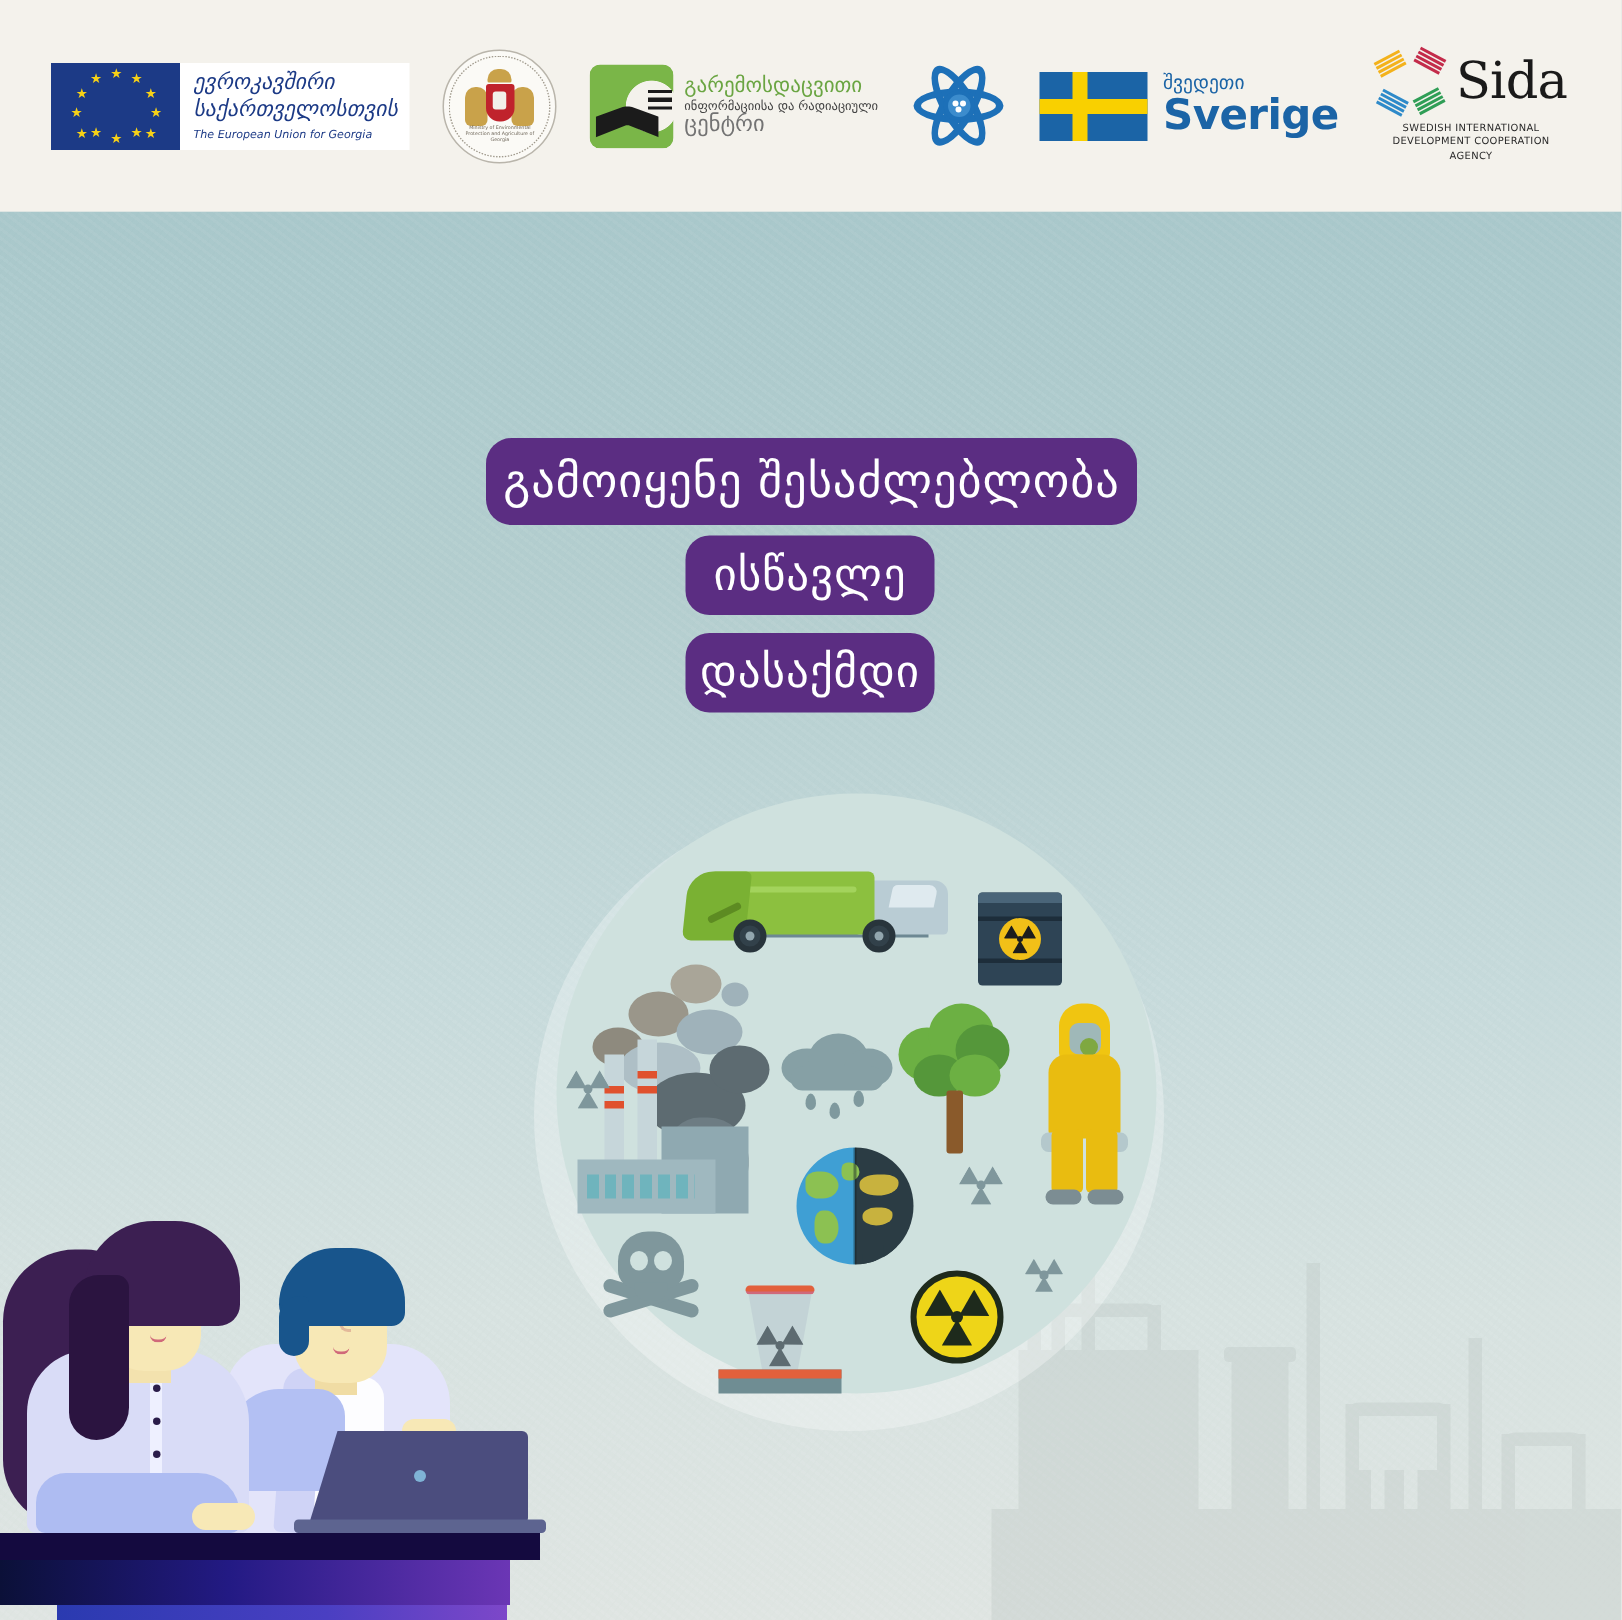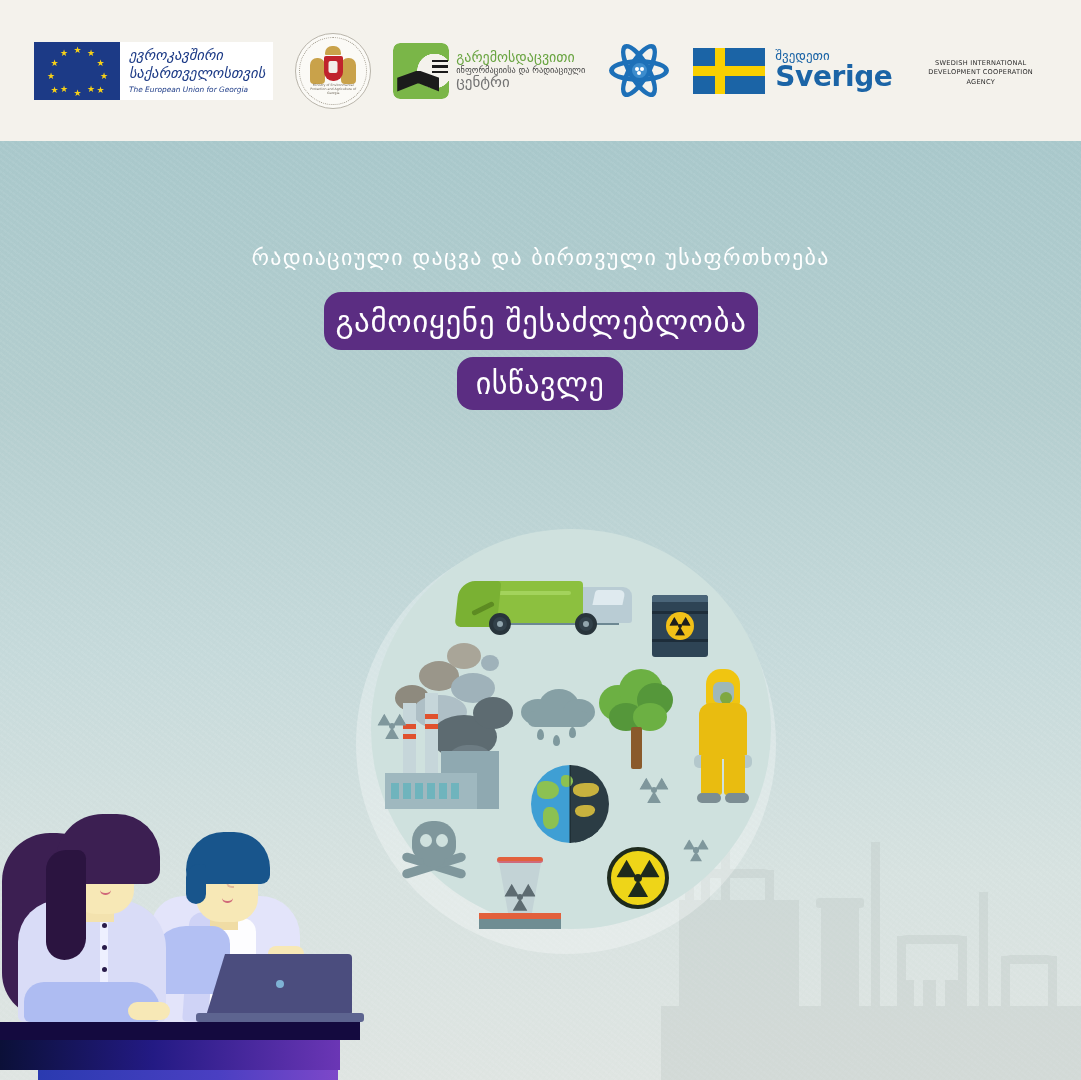--- a/index.html
+++ b/index.html
@@ -401,20 +401,49 @@
         <div class="se-flag"></div>
         <div>
           <div class="se-ka">შვედეთი</div>
           <div class="se-en">Sverige</div>
         </div>
       </div>
     </div>
 
     <div class="logo-slot">
       <div class="sida-wrap">
+        <div class="sida-top">
+          <div class="sida-mark">
+            <div class="sida-blade" style="left:0;top:5px;transform:rotate(-28deg)">
+              <i style="background:#f3b21b"></i>
+                <i style="background:#f3b21b"></i>
+                <i style="background:#f3b21b"></i>
+                <i style="background:#f3b21b"></i>
+            </div>
+            <div class="sida-blade" style="right:0;top:3px;transform:rotate(28deg)">
+              <i style="background:#c32b4a"></i>
+                <i style="background:#c32b4a"></i>
+                <i style="background:#c32b4a"></i>
+                <i style="background:#c32b4a"></i>
+            </div>
+            <div class="sida-blade" style="left:2px;bottom:3px;transform:rotate(28deg)">
+              <i style="background:#2e8ac9"></i>
+                <i style="background:#2e8ac9"></i>
+                <i style="background:#2e8ac9"></i>
+                <i style="background:#2e8ac9"></i>
+            </div>
+            <div class="sida-blade" style="right:1px;bottom:4px;transform:rotate(-28deg)">
+              <i style="background:#2f9e56"></i>
+                <i style="background:#2f9e56"></i>
+                <i style="background:#2f9e56"></i>
+                <i style="background:#2f9e56"></i>
+            </div>
+          </div>
+          <div class="sida-name">Sida</div>
+        </div>
         <div class="sida-sub">SWEDISH INTERNATIONAL DEVELOPMENT COOPERATION AGENCY</div>
       </div>
     </div>
 
   </div>
 
   <div id="body-area">
     <div class="paper-noise"></div>
 
     <div class="refinery">
@@ -436,24 +465,24 @@
       <div style="left:262px;bottom:50px;width:13px;height:50px;"></div>
       <div style="left:284px;bottom:50px;width:13px;height:50px;"></div>
       <div style="left:318px;bottom:40px;width:9px;height:148px;"></div>
       <div style="left:340px;bottom:40px;width:9px;height:84px;"></div>
       <div style="left:340px;bottom:116px;width:56px;height:9px;border-radius:9px 9px 0 0;"></div>
       <div style="left:387px;bottom:40px;width:9px;height:84px;"></div>
     </div>
 
     <div class="halo"></div>
 
-    <div id="subhead">რადიაციული დაცვა და  ბირთვული უსაფრთხოება</div>
 
     <div class="badge" id="badge-0">გამოიყენე შესაძლებლობა</div>
     <div class="badge" id="badge-1">ისწავლე</div>
+    <div class="badge" id="badge-2">დასაქმდი</div>
 
     <div id="scene">
 
       <div class="truck">
         <div class="chassis"></div>
         <div class="cab"></div>
           <div class="cab-win"></div>
         <div class="body"></div>
           <div class="stripe"></div>
         <div class="hopper"></div>

